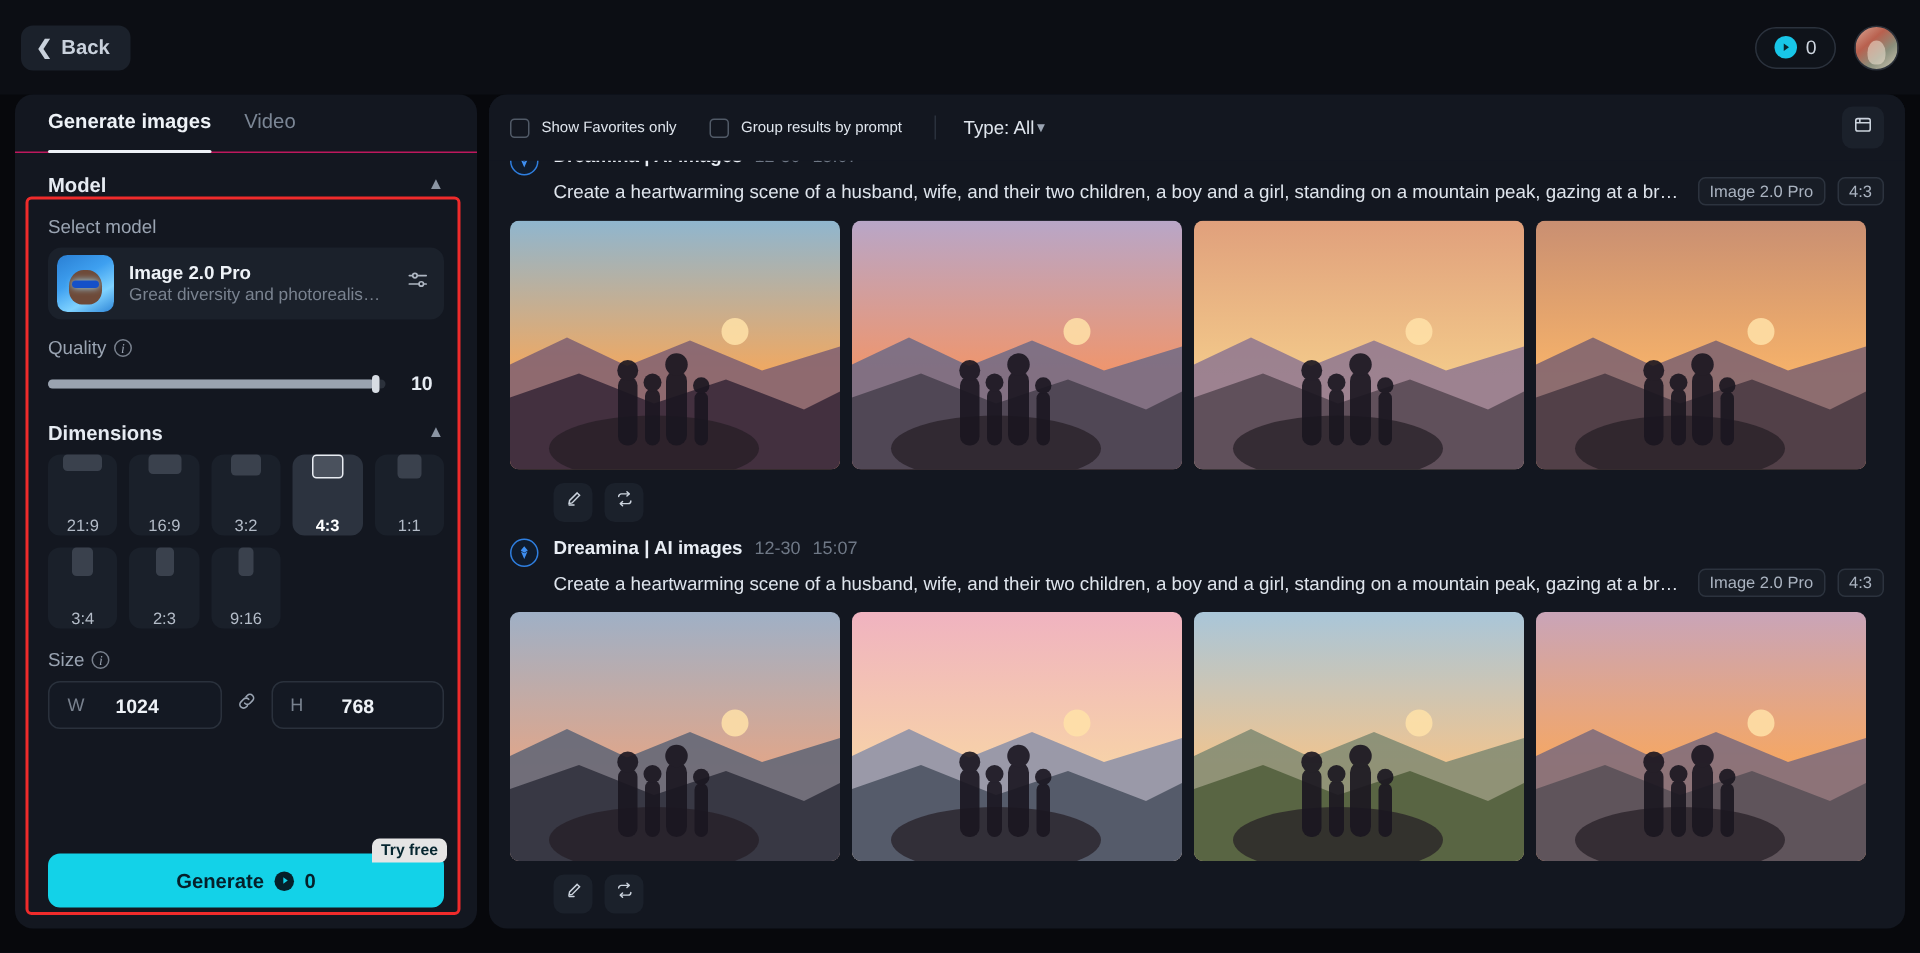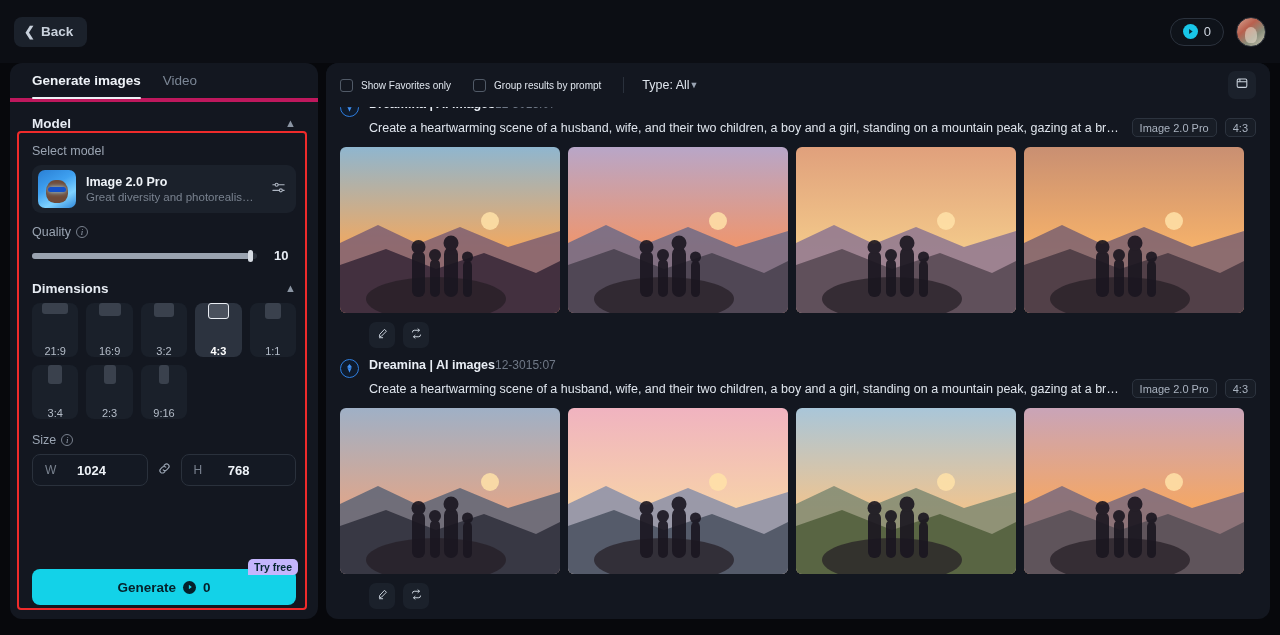--- a/index.html
+++ b/index.html
@@ -55,21 +55,21 @@
   
   .left-panel {
     position: absolute; left: 10px; top: 63px;
     width: 308px; height: 556px;
     background: #131720; border-radius: 12px;
     overflow: hidden;
   }
   .tabs {
     display: flex; gap: 22px;
     padding: 10px 22px 0 22px;
-    border-bottom: 4px solid #be185d;
+    border-bottom: 1px solid #be185d;
     height: 39px;
   }
   .tab {
     font-size: 13.5px; color: #7b8695; padding-bottom: 9px;
     cursor: pointer; position: relative;
   }
   .tab.active { color: #eef2f7; font-weight: 700; }
   .tab.active::after {
     content: ""; position: absolute; left: 0; right: 0; bottom: -1px;
     height: 2px; background: #eef2f7; border-radius: 2px;
@@ -172,21 +172,21 @@
     display: flex; align-items: center; justify-content: center; gap: 7px;
     color: #05202a; font-size: 13.5px; font-weight: 700; cursor: pointer;
     position: relative;
   }
   .gen-coin {
     width: 13px; height: 13px; border-radius: 50%; background: #05202a;
     display: flex; align-items: center; justify-content: center;
   }
   .try-free {
     position: absolute; right: -2px; top: -10px;
-    background: #c4b5fd; color: #062630;
+    background: #e5e5e5; color: #062630;
     font-size: 10.5px; font-weight: 700;
     padding: 2px 6px; border-radius: 5px 5px 5px 0;
   }
 
   
   .right-panel {
     position: absolute; left: 326px; top: 63px;
     width: 944px; height: 556px;
     background: #131720; border-radius: 12px;
     overflow: hidden;
@@ -217,21 +217,21 @@
   .feed { position: absolute; top: 44px; left: 0; right: 0; bottom: 0; overflow: hidden; }
 
   .result-group { padding: 0 14px; }
   .group-head { display: flex; align-items: flex-start; gap: 10px; padding-top: 10px; }
   .brand-badge {
     width: 19px; height: 19px; border-radius: 50%; flex: none;
     background: #0f1b2c; border: 1.5px solid #2f7fe0;
     display: flex; align-items: center; justify-content: center; margin-top: 1px;
   }
   .group-meta { flex: 1; min-width: 0; }
-  .meta-line { display: flex; align-items: flex-start; }
+  .meta-line { display: flex; align-items: flex-start; gap: 8px; }
   .brand-name { font-size: 12.5px; font-weight: 700; color: #e9eef5; }
   .meta-date, .meta-time { font-size: 12px; color: #6f7886; }
   .prompt-line {
     display: flex; align-items: center; gap: 8px; margin-top: 7px;
   }
   .prompt-text {
     font-size: 12.5px; color: #dfe5ed; white-space: nowrap;
     overflow: hidden; text-overflow: ellipsis;
   }
   .tagchip {

